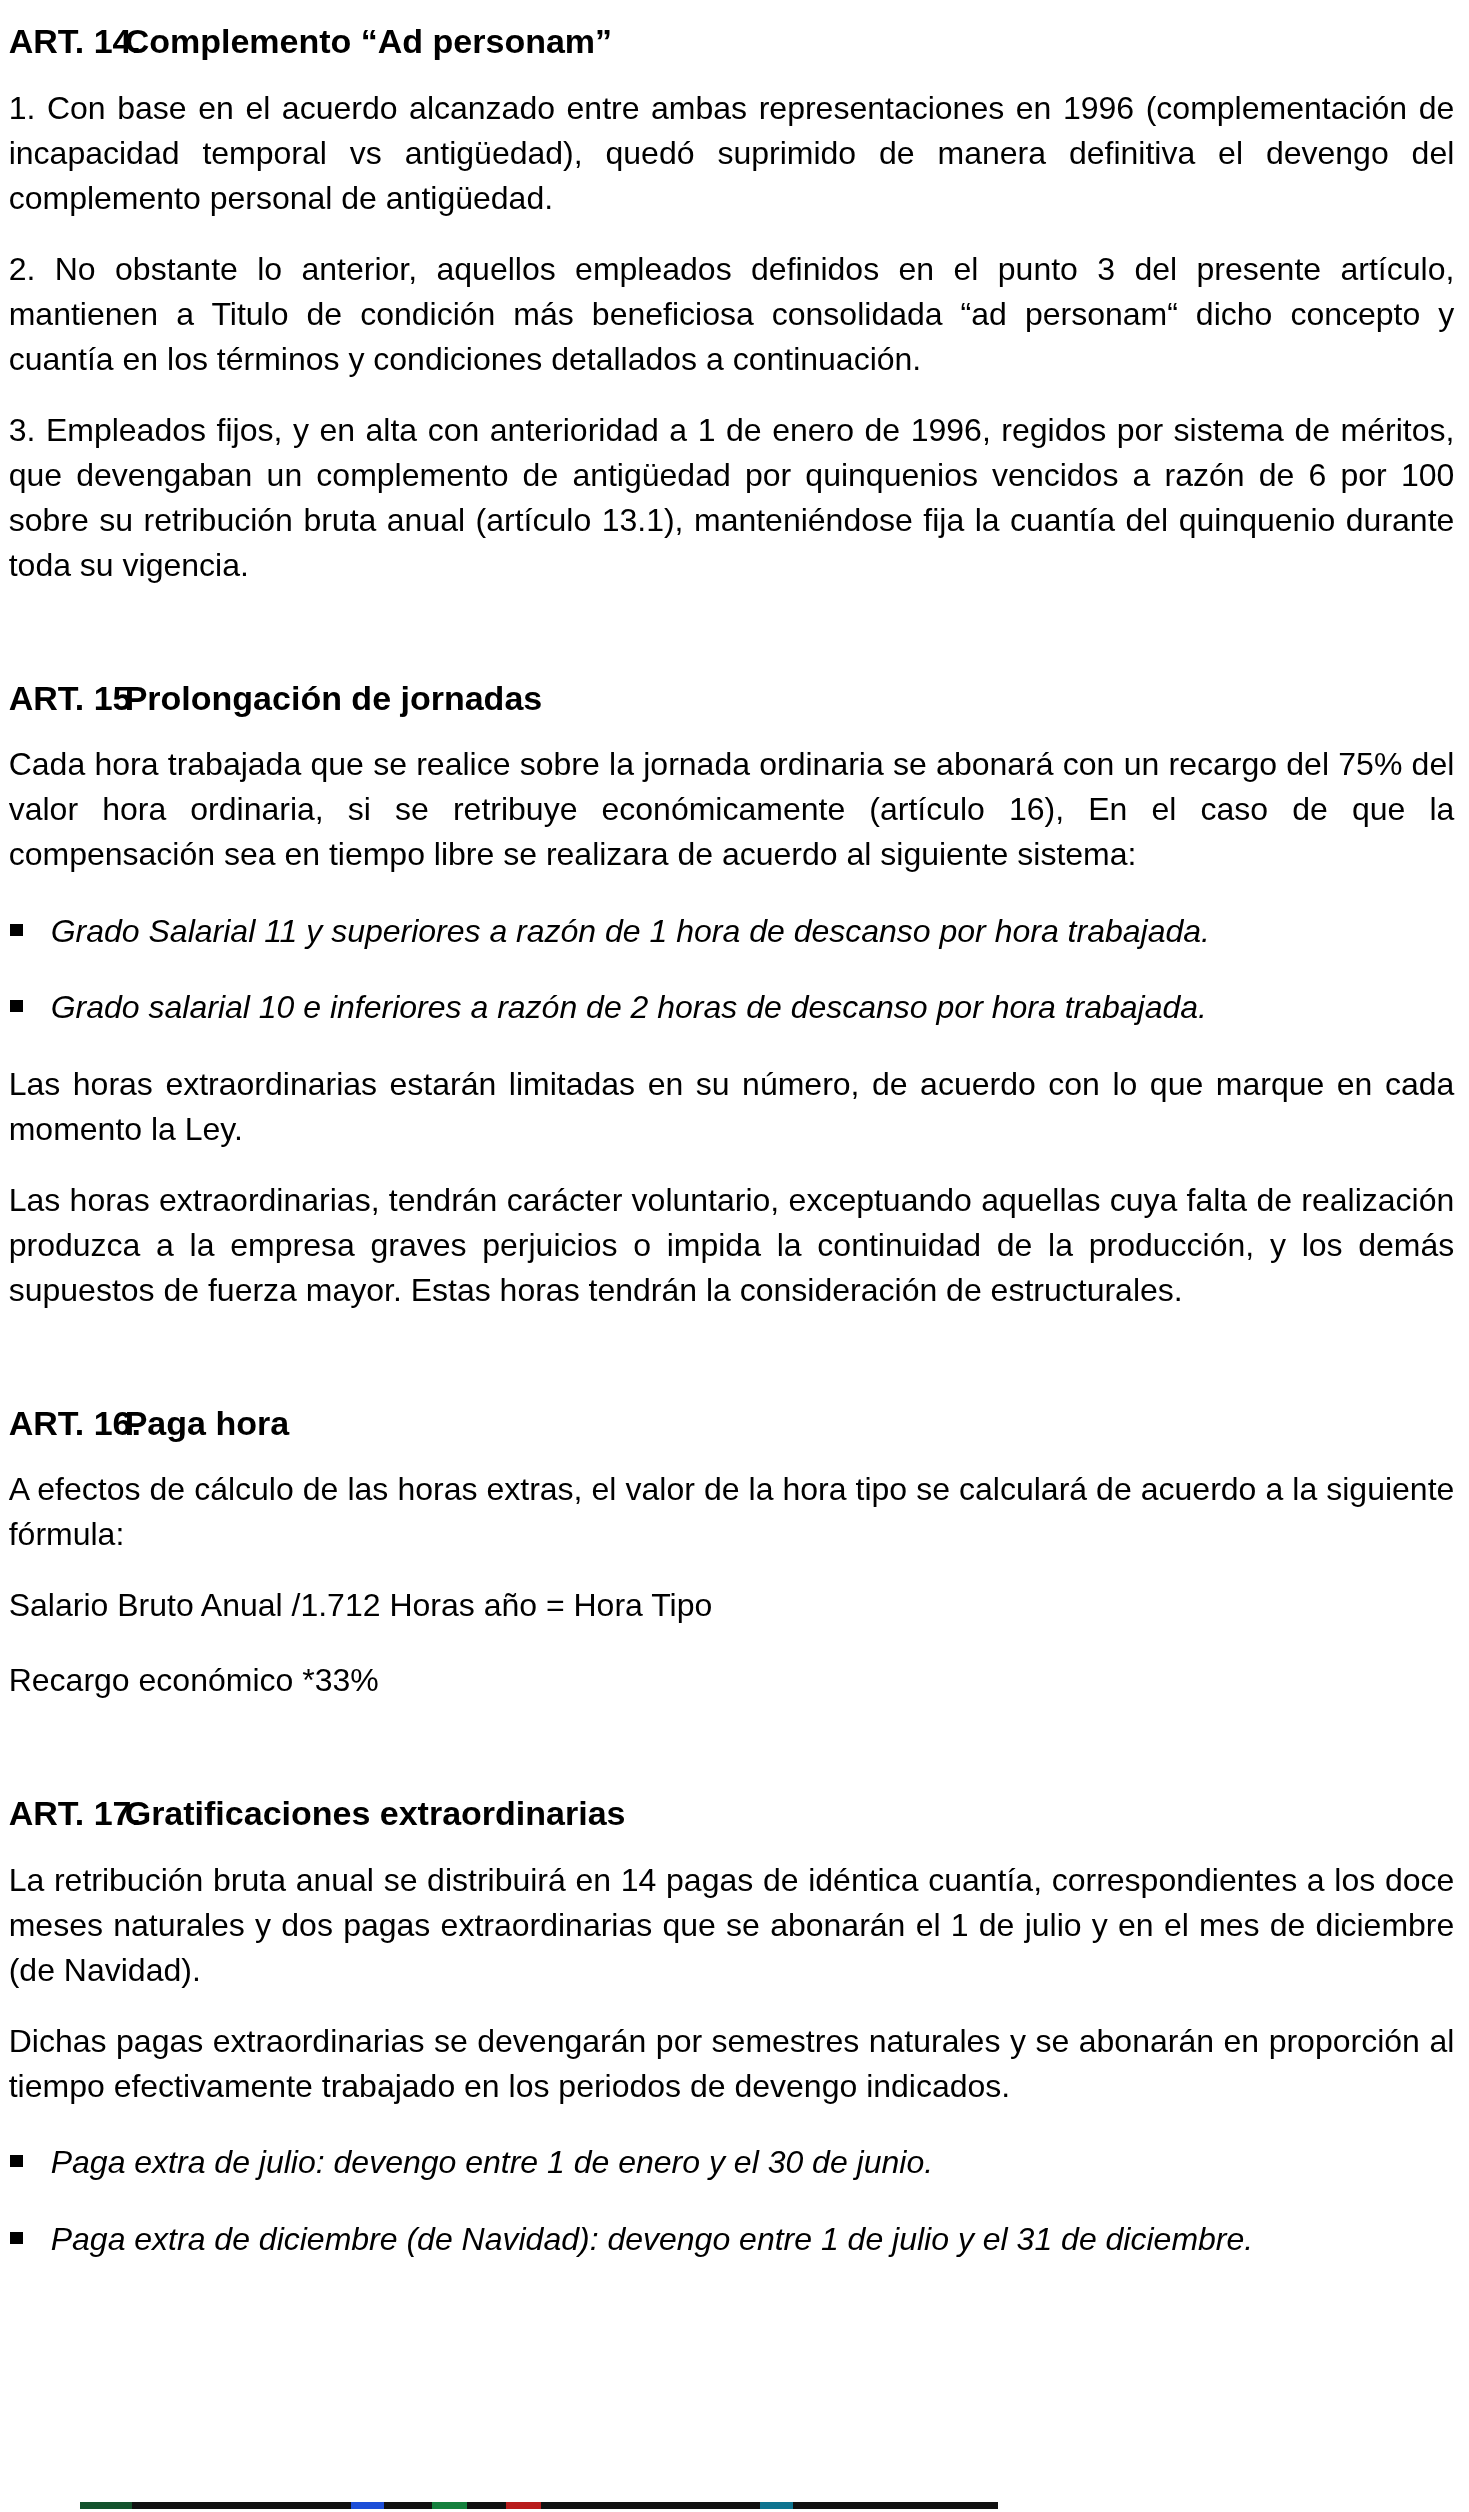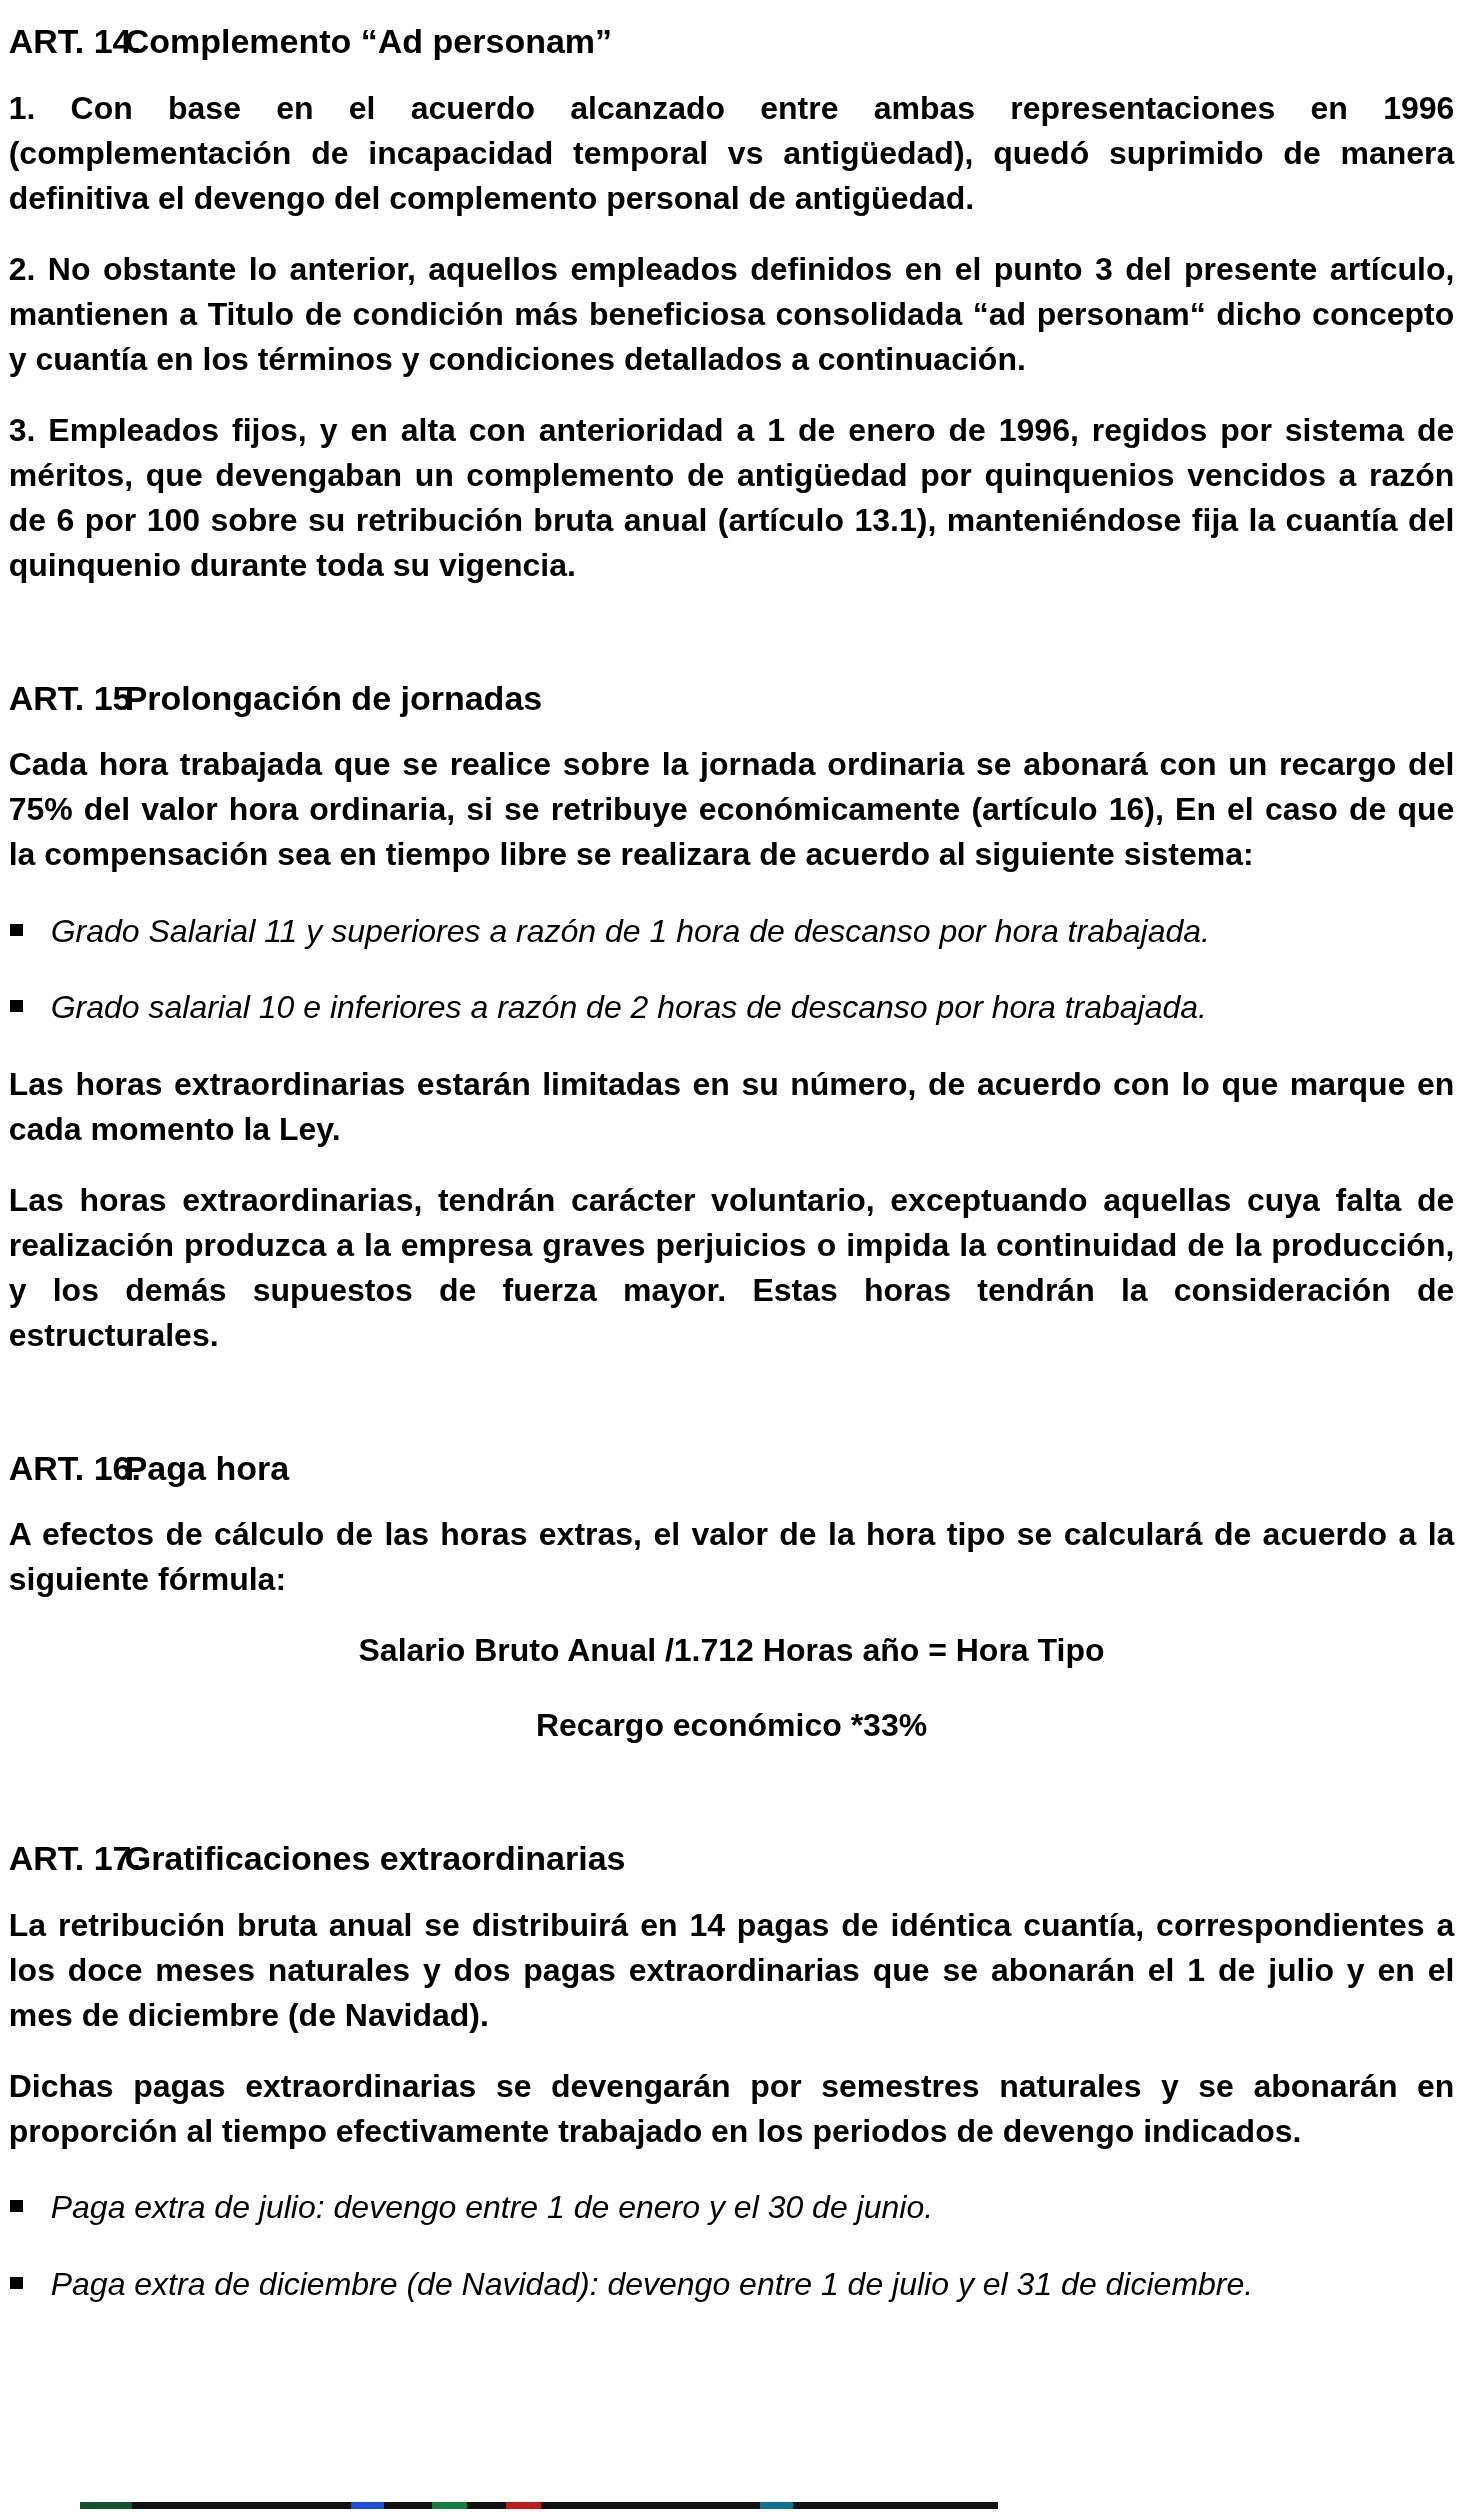--- a/index.html
+++ b/index.html
@@ -22,23 +22,22 @@
     margin: 0 0 24.5px 0;
     white-space: nowrap;
   }
   .article-heading.section-gap { margin-top: 90px; }
   .article-number { display: inline-block; width: 116px; }
   .para {
     font-size: 32px;
     line-height: 45px;
     text-align: justify;
     margin: 0 0 26px 0;
-    font-weight: bold;
   }
-  .formula { text-align: center; margin-bottom: 30px; }
+  .formula { text-align: left; margin-bottom: 30px; }
   .bullet {
     position: relative;
     font-size: 32px;
     line-height: 45px;
     padding-left: 42px;
     margin: 31.5px 0;
     font-style: italic;
   }
   .bullet .square {
     position: absolute;

